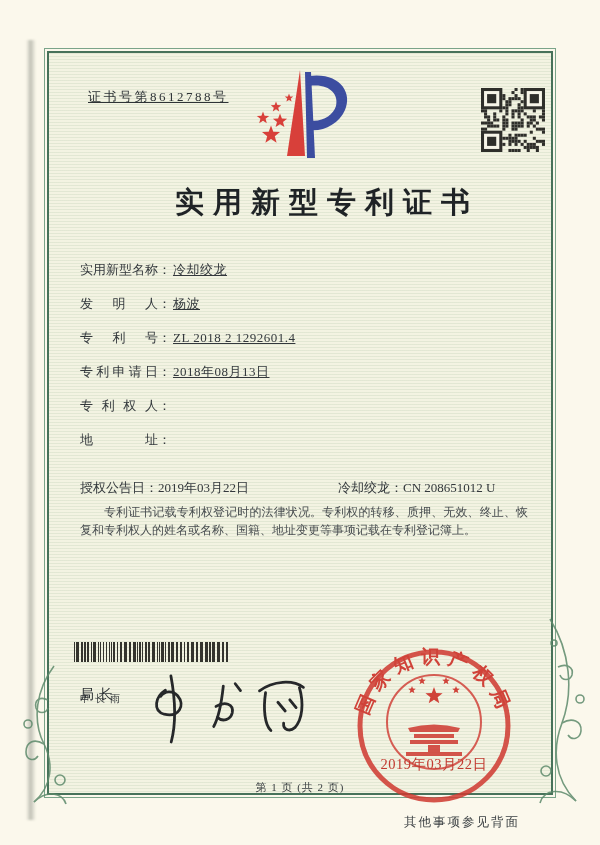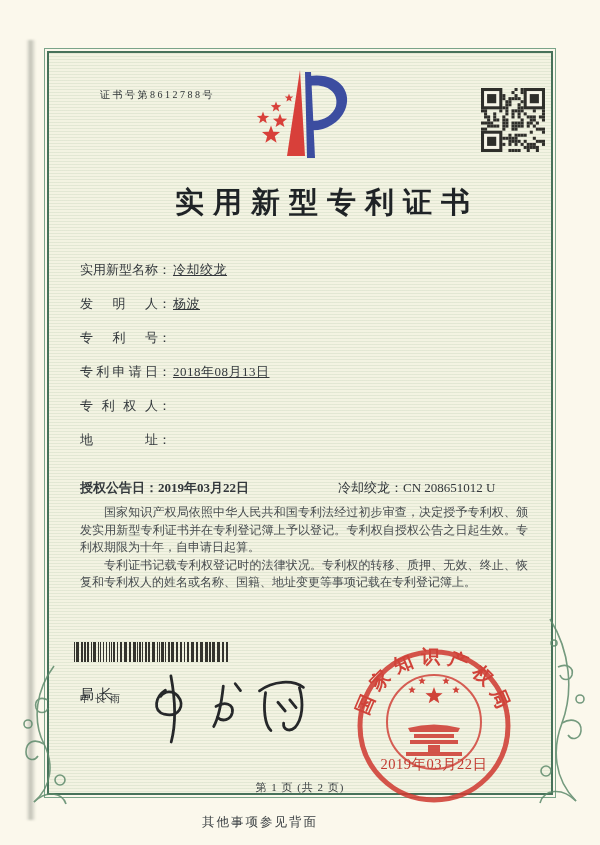--- a/index.html
+++ b/index.html
@@ -18,44 +18,44 @@
     position:absolute;left:44px;top:48px;width:510px;height:748px;
     border:1px solid #7aa489;
   }
   .frame-inner{
     position:absolute;left:2px;top:2px;right:2px;bottom:2px;
     border:2px solid #47725a;
     background:
       repeating-linear-gradient(180deg,rgba(124,160,122,.14) 0 1px,rgba(0,0,0,0) 1px 3px),
       #f3f3e2;
   }
-  .cert-no{position:absolute;left:100px;top:88px;font-size:10px;letter-spacing:2.5px;color:#2e3336;}
+  .cert-no{position:absolute;left:88px;top:88px;font-size:13px;letter-spacing:2.5px;color:#2e3336;text-decoration:underline;}
   .logo{position:absolute;left:243px;top:58px;width:122px;height:108px;}
   .qr{position:absolute;left:481px;top:88px;width:64px;height:64px;}
   .title{
     position:absolute;left:0;top:183px;width:100%;text-align:center;
     font-size:29px;font-weight:700;letter-spacing:9px;color:#1f2326;margin-left:27px;
   }
   .fields{position:absolute;left:80px;top:260px;width:452px;font-size:13px;}
   .field-row{display:flex;align-items:flex-end;line-height:19px;margin-bottom:15px;}
   .f-label{display:inline-block;width:78px;text-align:justify;text-align-last:justify;flex:0 0 78px;}
   .colon{flex:0 0 auto;margin-right:2px;}
   .f-value{display:inline-block;max-width:360px;letter-spacing:.5px;text-decoration:underline;}
   .grant-row{position:absolute;left:80px;top:479px;width:460px;font-size:13px;display:flex;}
-  .grant-a{width:258px;flex:0 0 258px;font-weight:bold;}
+  .grant-a{width:258px;flex:0 0 258px;}
   .body-text{position:absolute;left:80px;top:504px;width:448px;font-size:12px;line-height:17.5px;color:#474c4f;text-align:justify;}
   .body-text p{margin:0;text-indent:2em;}
   .barcode{position:absolute;left:74px;top:642px;width:158px;height:20px;}
   .sig-title{position:absolute;left:80px;top:686px;font-size:14px;letter-spacing:5px;color:#2c3134;}
   .sig-name{position:absolute;left:80px;top:692px;font-size:10px;letter-spacing:5px;color:#2c3134;}
   .signature{position:absolute;left:132px;top:664px;width:192px;height:84px;transform:rotate(-2deg);}
   .seal{position:absolute;left:352px;top:644px;width:164px;height:164px;opacity:.95;}
   .seal-date{position:absolute;left:352px;top:755px;width:164px;text-align:center;font-size:14.5px;color:#c23a30;letter-spacing:.5px;}
   .page-info{position:absolute;left:0;top:780px;width:100%;text-align:center;font-size:11px;color:#3b4043;letter-spacing:1px;}
-  .footer-note{position:absolute;left:0;top:814px;width:520px;text-align:center;font-size:12.5px;color:#3b4043;letter-spacing:2px;}
+  .footer-note{position:absolute;left:0;top:814px;width:520px;text-align:right;font-size:12.5px;color:#3b4043;letter-spacing:2px;}
   .flourish{position:absolute;pointer-events:none;}
   .flourish.left{left:14px;top:660px;width:70px;height:150px;}
   .flourish.right{right:6px;top:615px;width:70px;height:195px;transform:scaleX(-1);}
 </style>
 </head>
 <body>
 
 <div class="paper">
 
   <div class="spine-shadow"></div>
@@ -235,20 +235,21 @@
 
     <div class="field-row">
       <span class="f-label">发明人</span>
         <span class="colon">：</span>
         <span class="f-value">杨波</span>
     </div>
 
     <div class="field-row">
       <span class="f-label">专利号</span>
         <span class="colon">：</span>
+        <span class="f-value">ZL 2018 2 1292601.4</span>
     </div>
 
     <div class="field-row">
       <span class="f-label">专利申请日</span>
         <span class="colon">：</span>
         <span class="f-value">2018年08月13日</span>
     </div>
 
     <div class="field-row">
       <span class="f-label">专利权人</span>
@@ -264,21 +265,20 @@
   <div class="grant-row">
     <span class="grant-a">
       <span>授权公告日</span><span>：</span><span>2019年03月22日</span>
     </span>
     <span class="grant-b">
       <span>冷却绞龙</span><span>：</span><span>CN 208651012 U</span>
     </span>
   </div>
 
   <div class="body-text">
-      <p>国家知识产权局依照中华人民共和国专利法经过初步审查，决定授予专利权、颁发实用新型专利证书并在专利登记簿上予以登记。专利权自授权公告之日起生效。专利权期限为十年，自申请日起算。</p>
       <p>专利证书记载专利权登记时的法律状况。专利权的转移、质押、无效、终止、恢复和专利权人的姓名或名称、国籍、地址变更等事项记载在专利登记簿上。</p>
     </div>
 
   <svg class="barcode" id="barcode-svg" viewBox="0 0 158 20" preserveAspectRatio="none">
       <rect x="0" y="0" width="1" height="20" fill="#34342e"></rect>
       <rect x="2" y="0" width="3" height="20" fill="#34342e"></rect>
       <rect x="7" y="0" width="2" height="20" fill="#34342e"></rect>
       <rect x="10" y="0" width="2" height="20" fill="#34342e"></rect>
       <rect x="13" y="0" width="2" height="20" fill="#34342e"></rect>
       <rect x="17" y="0" width="1" height="20" fill="#34342e"></rect>

